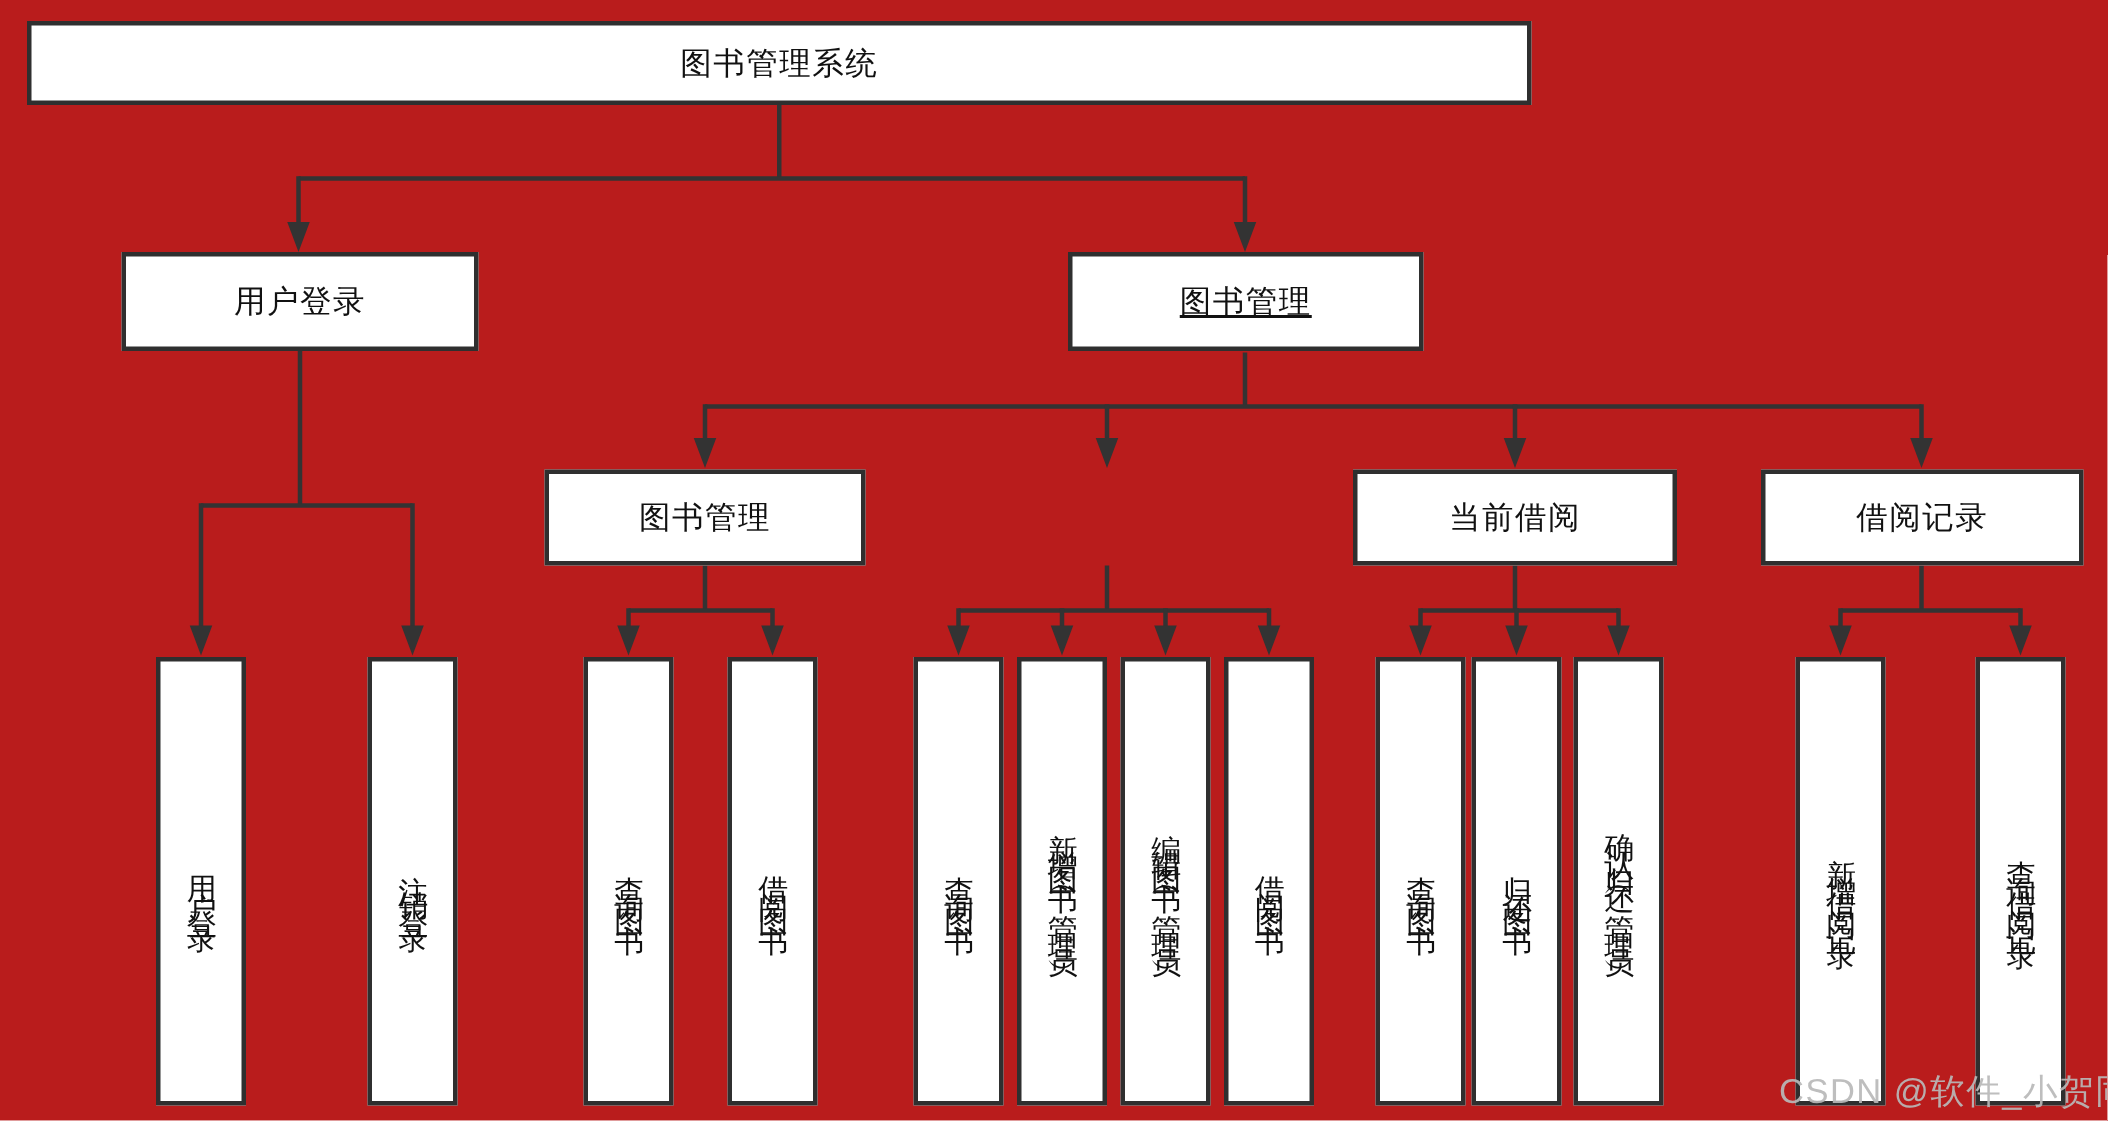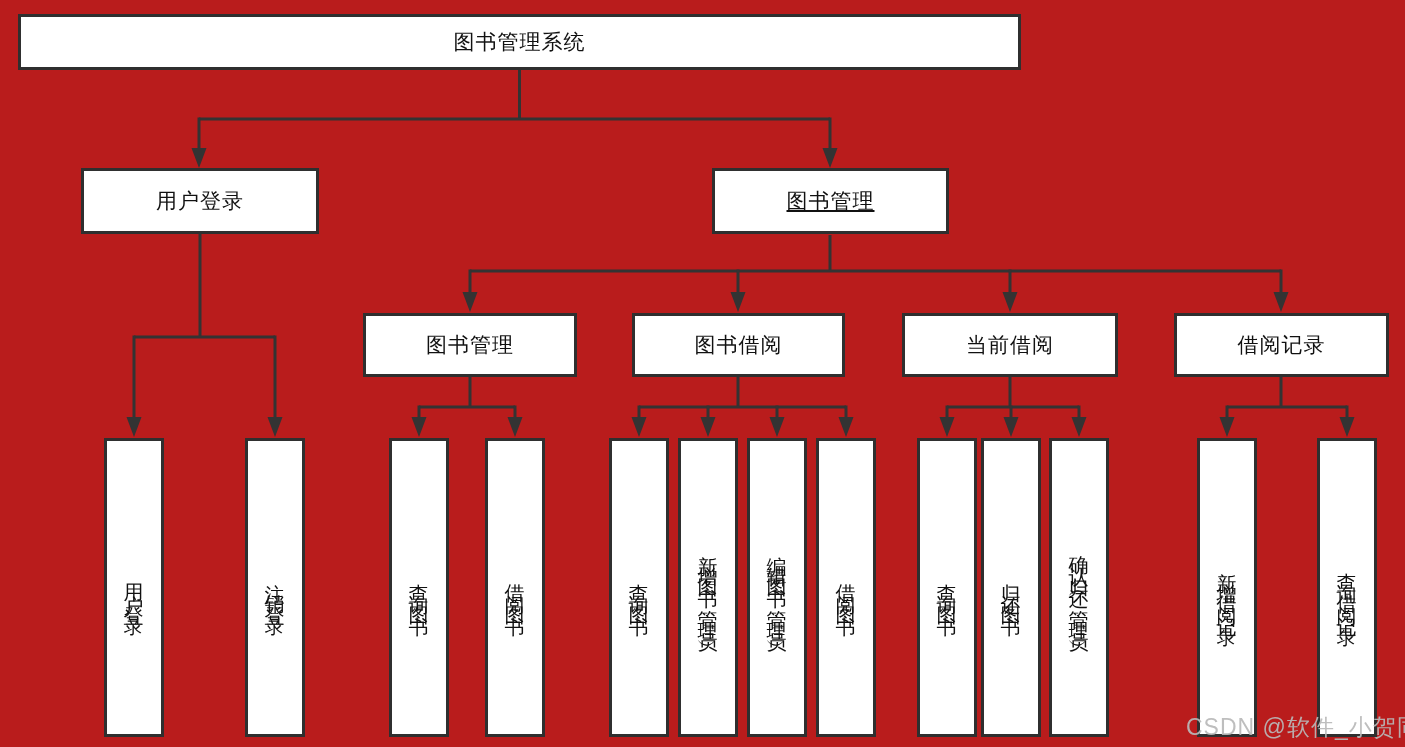--- a/index.html
+++ b/index.html
@@ -124,21 +124,20 @@
       <polygon points="1339.5,417 1354.5,417 1347,437"></polygon>
     </g>
   </svg>
 
   <div class="node" style="left:18px; top:14px; width:1003px; height:56px;">图书管理系统</div>
 
   <div class="node" style="left:81px; top:168px; width:238px; height:66px;">用户登录</div>
   <div class="node" style="left:712px; top:168px; width:237px; height:66px;text-decoration:underline;">图书管理</div>
 
   <div class="node" style="left:363px; top:313px; width:214px; height:64px;">图书管理</div>
-  <div class="node" style="left:632px; top:313px; width:213px; height:64px;">图书借阅</div>
   <div class="node" style="left:1174px; top:313px; width:215px; height:64px;">借阅记录</div>
   <div class="node" style="left:902px; top:313px; width:216px; height:64px;">当前借阅</div>
 
   <div class="node vbox" style="left:104px; top:438px; width:60px; height:299px;">用户登录</div>
   <div class="node vbox" style="left:245px; top:438px; width:60px; height:299px;">注销登录</div>
 
   <div class="node vbox" style="left:389px; top:438px; width:60px; height:299px;">查询图书</div>
   <div class="node vbox" style="left:485px; top:438px; width:60px; height:299px;">借阅图书</div>
 
   <div class="node vbox" style="left:609px; top:438px; width:60px; height:299px;">查询图书</div>

